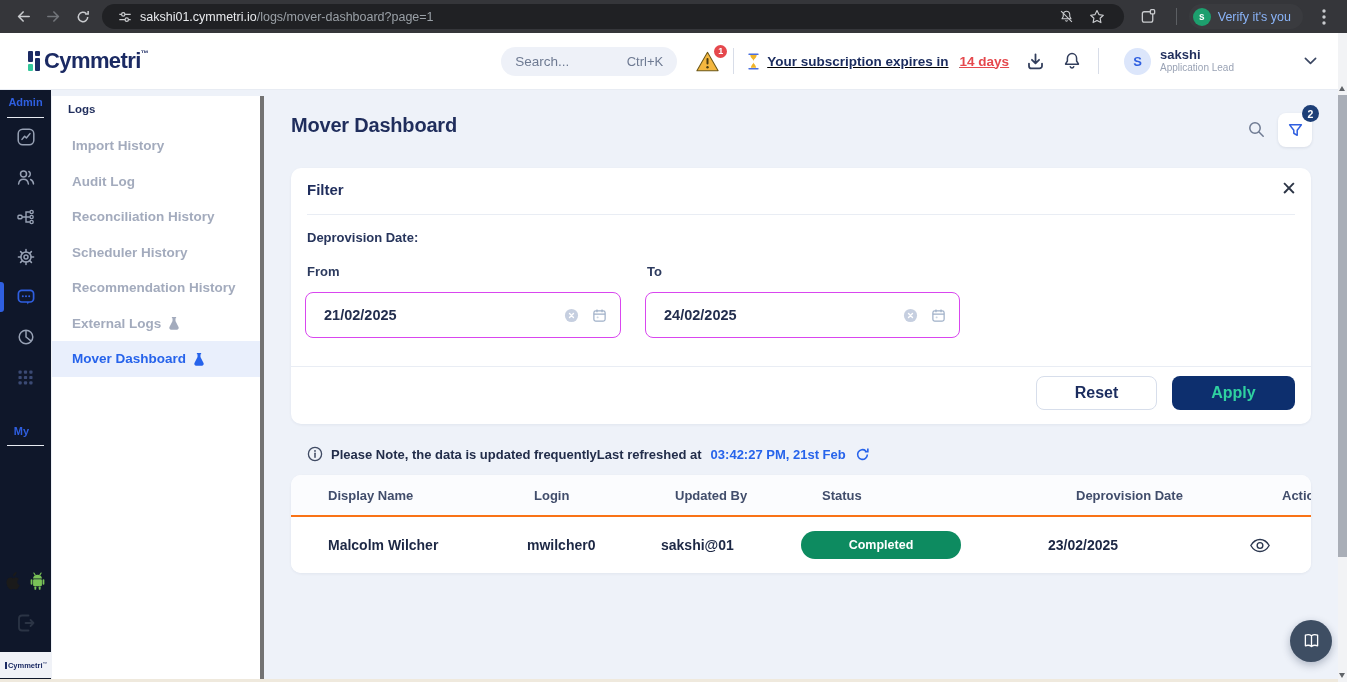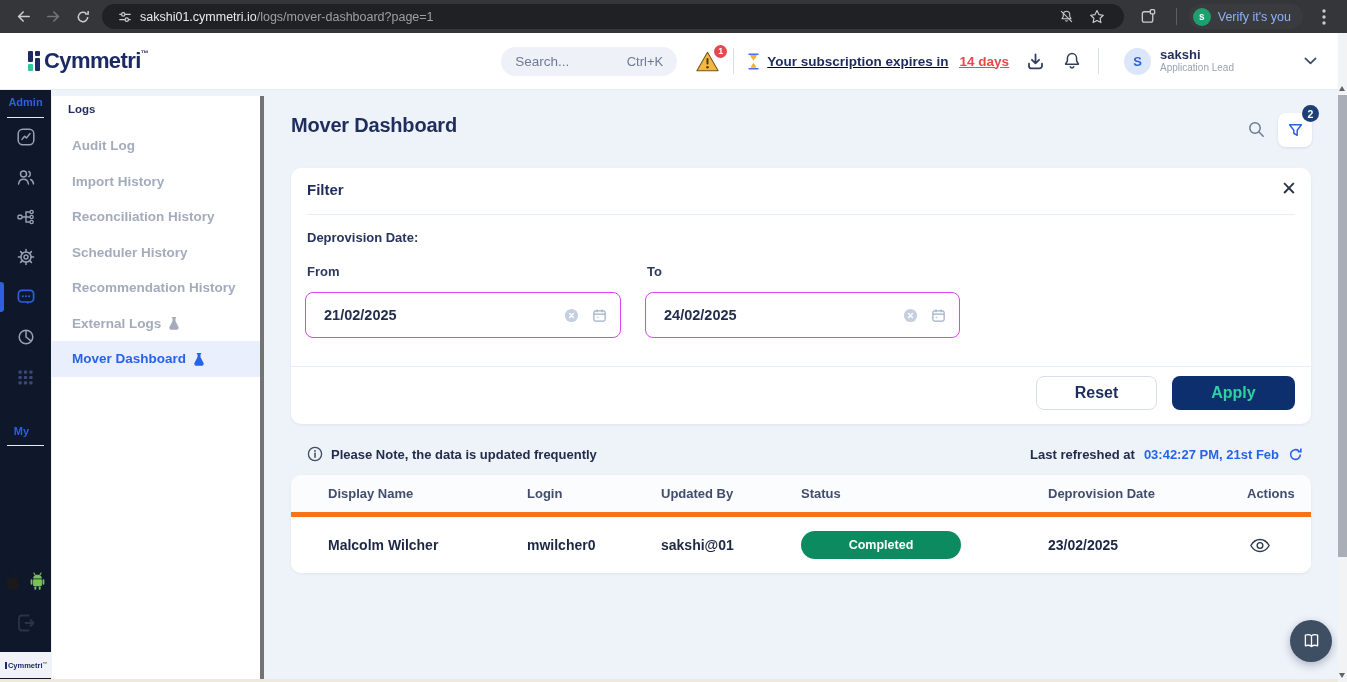--- a/index.html
+++ b/index.html
@@ -91,31 +91,31 @@
 .fc-lbl.from { left:16px; } .fc-lbl.to { left:356px; }
 .date-input { position:absolute; top:124px; height:46px; border:1px solid #d946ef; border-radius:8px; background:#fff; display:flex; align-items:center; cursor:pointer; }
 .date-input.from { left:14px; width:316px; } .date-input.to { left:354px; width:315px; }
 .date-val { font-size:14.5px; font-weight:700; color:#232e4e; margin-left:18px; flex:1; }
 .di-ic { display:flex; align-items:center; margin-right:13px; cursor:pointer; }
 .fc-div2 { position:absolute; left:0; right:0; top:198px; height:1px; background:#e9edf4; }
 .btn { position:absolute; top:208px; height:34px; border-radius:8px; font-size:16px; font-weight:700; display:flex; align-items:center; justify-content:center; cursor:pointer; }
 .btn.reset { left:745px; width:121px; background:#fff; border:1px solid #d7deeb; color:#1b2c5e; }
 .btn.apply { left:881px; width:123px; background:#0d2f6e; color:#2fd1a0; border:none; }
 
-.note-row { position:absolute; left:27px; top:352px; width:1020px; height:24px; display:flex; align-items:center; justify-content:space-between; padding:0 8px 0 16px; }
+.note-row { position:absolute; left:27px; top:352px; width:1020px; height:24px; display:flex; align-items:center; padding:0 8px 0 16px; }
 .note-left { display:flex; align-items:center; gap:8px; }
 .note-txt { font-size:13px; font-weight:600; color:#222d4a; }
 .refresh-right { display:flex; align-items:center; gap:6px; }
 .lr-prefix { font-size:13px; font-weight:600; color:#222d4a; margin-right:3px; }
 .lr-value { font-size:13px; font-weight:700; color:#2663eb; }
 .refresh-ic { display:flex; cursor:pointer; margin-left:3px; }
 
 .table-card { position:absolute; left:27px; top:385px; width:1020px; height:98px; background:#fff; border-radius:10px; overflow:hidden; box-shadow:0 1px 3px rgba(20,35,70,.06); }
 .t-grid { display:grid; grid-template-columns:199px 134px 140px 247px 199px 1fr; align-items:center; padding-left:37px; }
-.t-head { height:42px; background:#fbfcfe; border-bottom:5px solid #f97316; }
+.t-head { height:42px; background:#fbfcfe; border-bottom:2px solid #f97316;gap:7px; }
 .t-head div { font-size:13px; font-weight:600; color:#414d6b; }
 .t-row { height:56px; background:#fff; }
 .t-cell { font-size:14px; font-weight:700; color:#1c2744; }
 .status-pill { width:160px; height:28px; border-radius:14px; background:#0d8b60; color:#fff; font-size:12.5px; font-weight:600; display:flex; align-items:center; justify-content:center; }
 .eye-wrap { display:flex; align-items:center; margin-left:2px; cursor:pointer; }
 
 .fab { position:absolute; left:1026px; top:530px; width:42px; height:42px; border-radius:50%; background:#3e4e63; box-shadow:0 3px 8px rgba(20,35,70,.3); display:flex; align-items:center; justify-content:center; cursor:pointer; }
 
 
 .scrollbar { position:absolute; right:0; top:33px; width:9px; height:649px; background:#f2f3f5; z-index:40; }
@@ -351,24 +351,24 @@
       <span class="m-bar"></span>
         <span class="m-txt">Cymmetri</span>
         <span class="m-tm">™</span>
     </div>
   </div>
 
   <div class="subnav">
     <div class="subnav-title">Logs</div>
     <div class="menu">
       <div class="menu-item">
-          <span>Audit Log</span>
+          <span>Import History</span>
         </div>
       <div class="menu-item">
-          <span>Import History</span>
+          <span>Audit Log</span>
         </div>
       <div class="menu-item">
           <span>Reconciliation History</span>
         </div>
       <div class="menu-item">
           <span>Scheduler History</span>
         </div>
       <div class="menu-item">
           <span>Recommendation History</span>
         </div>

